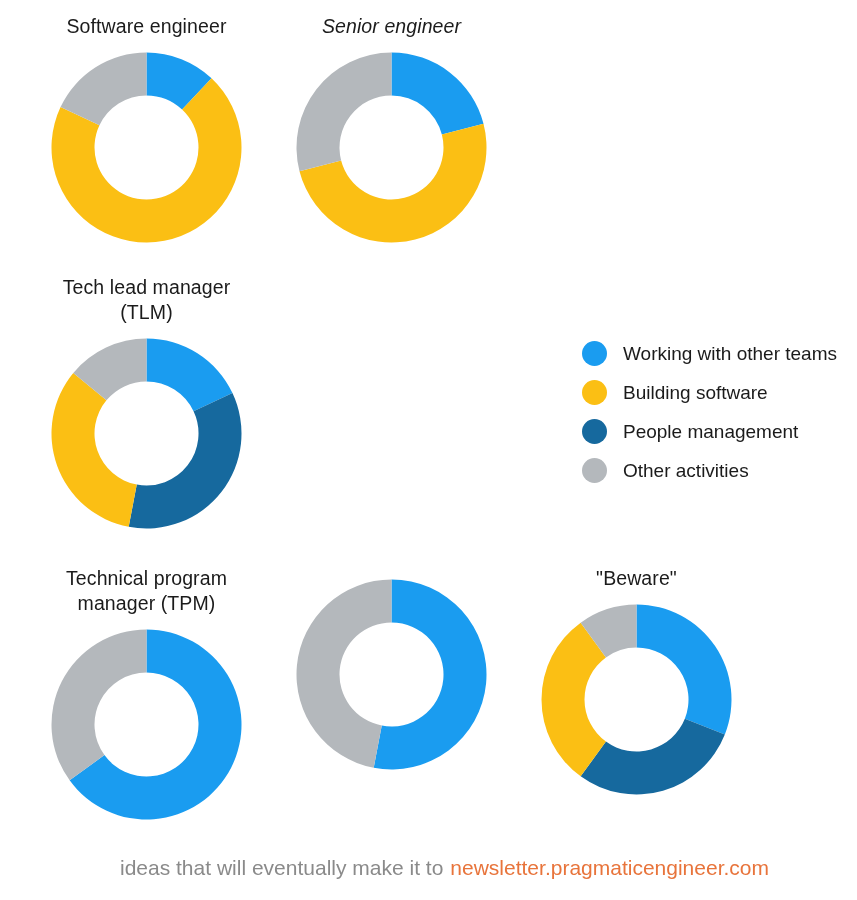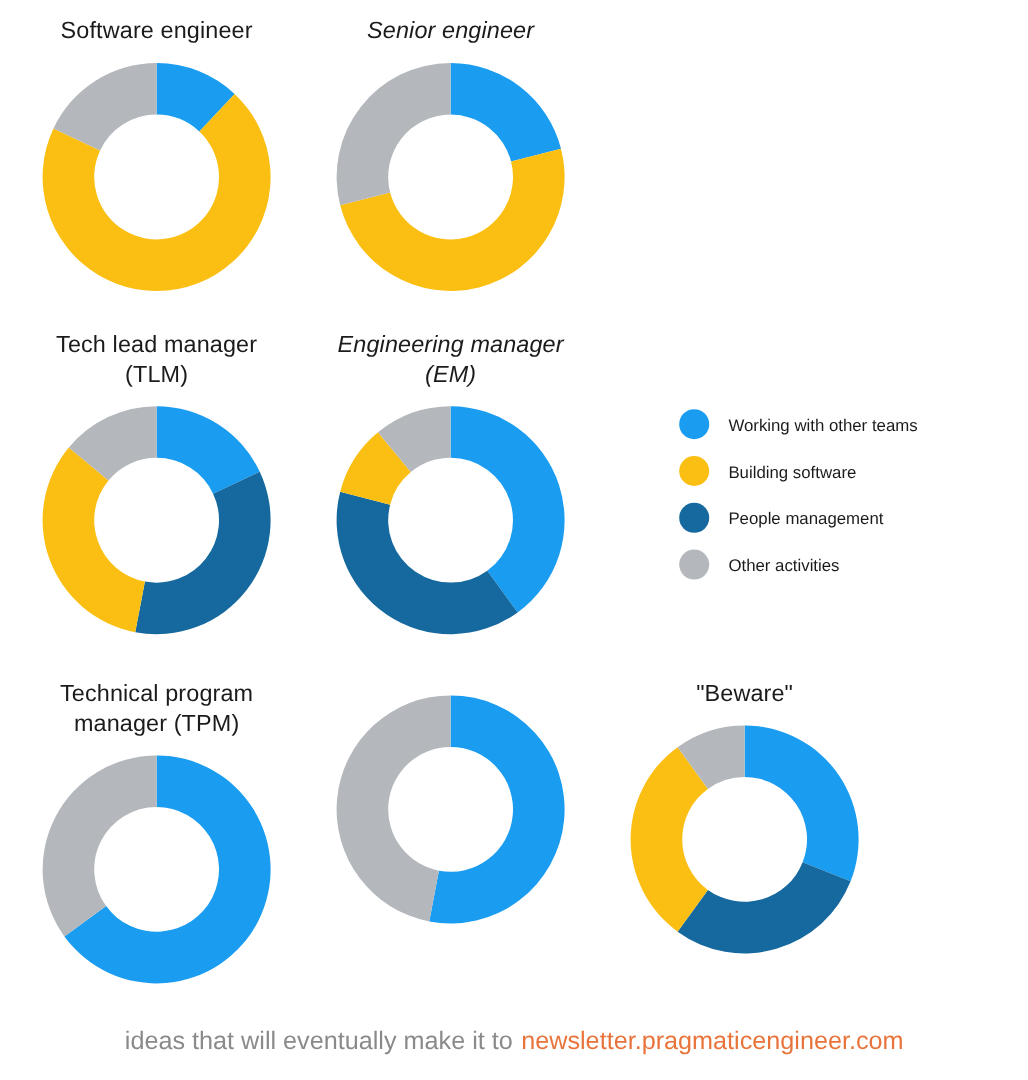--- a/index.html
+++ b/index.html
@@ -13,20 +13,21 @@
     font-family: "Liberation Sans", sans-serif;
     color: #1b1b1b;
     overflow: hidden;
     position: relative;
   }
 
   #stage {
     position: relative;
     width: 840px;
     height: 900px;
+    margin-left: 16px;
   }
 
   
   .cell {
     position: absolute;
     width: 245px;
   }
   .cell-title {
     text-align: center;
     font-size: 19.5px;
@@ -69,21 +70,21 @@
     height: 39px;
   }
   .legend-dot {
     width: 25px;
     height: 25px;
     border-radius: 50%;
     flex: 0 0 auto;
   }
   .legend-label {
     margin-left: 16px;
-    font-size: 14px;
+    font-size: 19px;
     color: #1b1b1b;
     white-space: nowrap;
   }
 
   
   #footer {
     position: absolute;
     left: 0;
     top: 856px;
     width: 857px;
@@ -132,31 +133,20 @@
     <div class="donut-wrap">
       <svg class="donut" width="195" height="195" viewBox="0 0 195 195">
           <path d="M 97.5 2.5 A 95 95 0 0 1 183.45856998427183 57.05096730131809 L 144.551006728233 75.35947683861622 A 52 52 0 0 0 97.5 45.5 Z" fill="#1a9cf0"></path>
           <path d="M 183.45856998427183 57.05096730131809 A 95 95 0 0 1 79.69877511435618 190.81728881922544 L 87.75617164154234 148.57893703789182 A 52 52 0 0 0 144.551006728233 75.35947683861622 Z" fill="#16699e"></path>
           <path d="M 79.69877511435618 190.81728881922544 A 95 95 0 0 1 24.301241936300045 36.94472097387445 L 57.433311375658974 64.35395253306812 A 52 52 0 0 0 87.75617164154234 148.57893703789182 Z" fill="#fbbf14"></path>
           <path d="M 24.301241936300045 36.94472097387445 A 95 95 0 0 1 97.49999999999999 2.5 L 97.49999999999999 45.5 A 52 52 0 0 0 57.433311375658974 64.35395253306812 Z" fill="#b4b8bc"></path>
         </svg>
     </div>
   </div>
 
-  <div class="cell r2 c2">
-    <div class="cell-title">Engineering manager<br>(EM)</div>
-    <div class="donut-wrap">
-      <svg class="donut" width="195" height="195" viewBox="0 0 195 195">
-          <path d="M 97.5 2.5 A 95 95 0 0 1 153.33959896778495 174.35661446562 L 128.0648331192086 139.56888370749726 A 52 52 0 0 0 97.5 45.5 Z" fill="#1a9cf0"></path>
-          <path d="M 153.33959896778495 174.35661446562 A 95 95 0 0 1 5.484599692780023 73.87446071933886 L 47.13367562131117 84.56812586742758 A 52 52 0 0 0 128.0648331192086 139.56888370749726 Z" fill="#16699e"></path>
-          <path d="M 5.484599692780023 73.87446071933886 A 95 95 0 0 1 36.94472097387443 24.30124193630006 L 64.35395253306811 57.43331137565898 A 52 52 0 0 0 47.13367562131117 84.56812586742758 Z" fill="#fbbf14"></path>
-          <path d="M 36.94472097387443 24.30124193630006 A 95 95 0 0 1 97.49999999999999 2.5 L 97.49999999999999 45.5 A 52 52 0 0 0 64.35395253306811 57.43331137565898 Z" fill="#b4b8bc"></path>
-        </svg>
-    </div>
-  </div>
 
   <div id="legend">
     <div class="legend-row">
       <span class="legend-dot" style="background-color: rgb(26, 156, 240);"></span>
       <span class="legend-label">Working with other teams</span>
     </div>
     <div class="legend-row">
       <span class="legend-dot" style="background-color: rgb(251, 191, 20);"></span>
       <span class="legend-label">Building software</span>
     </div>

